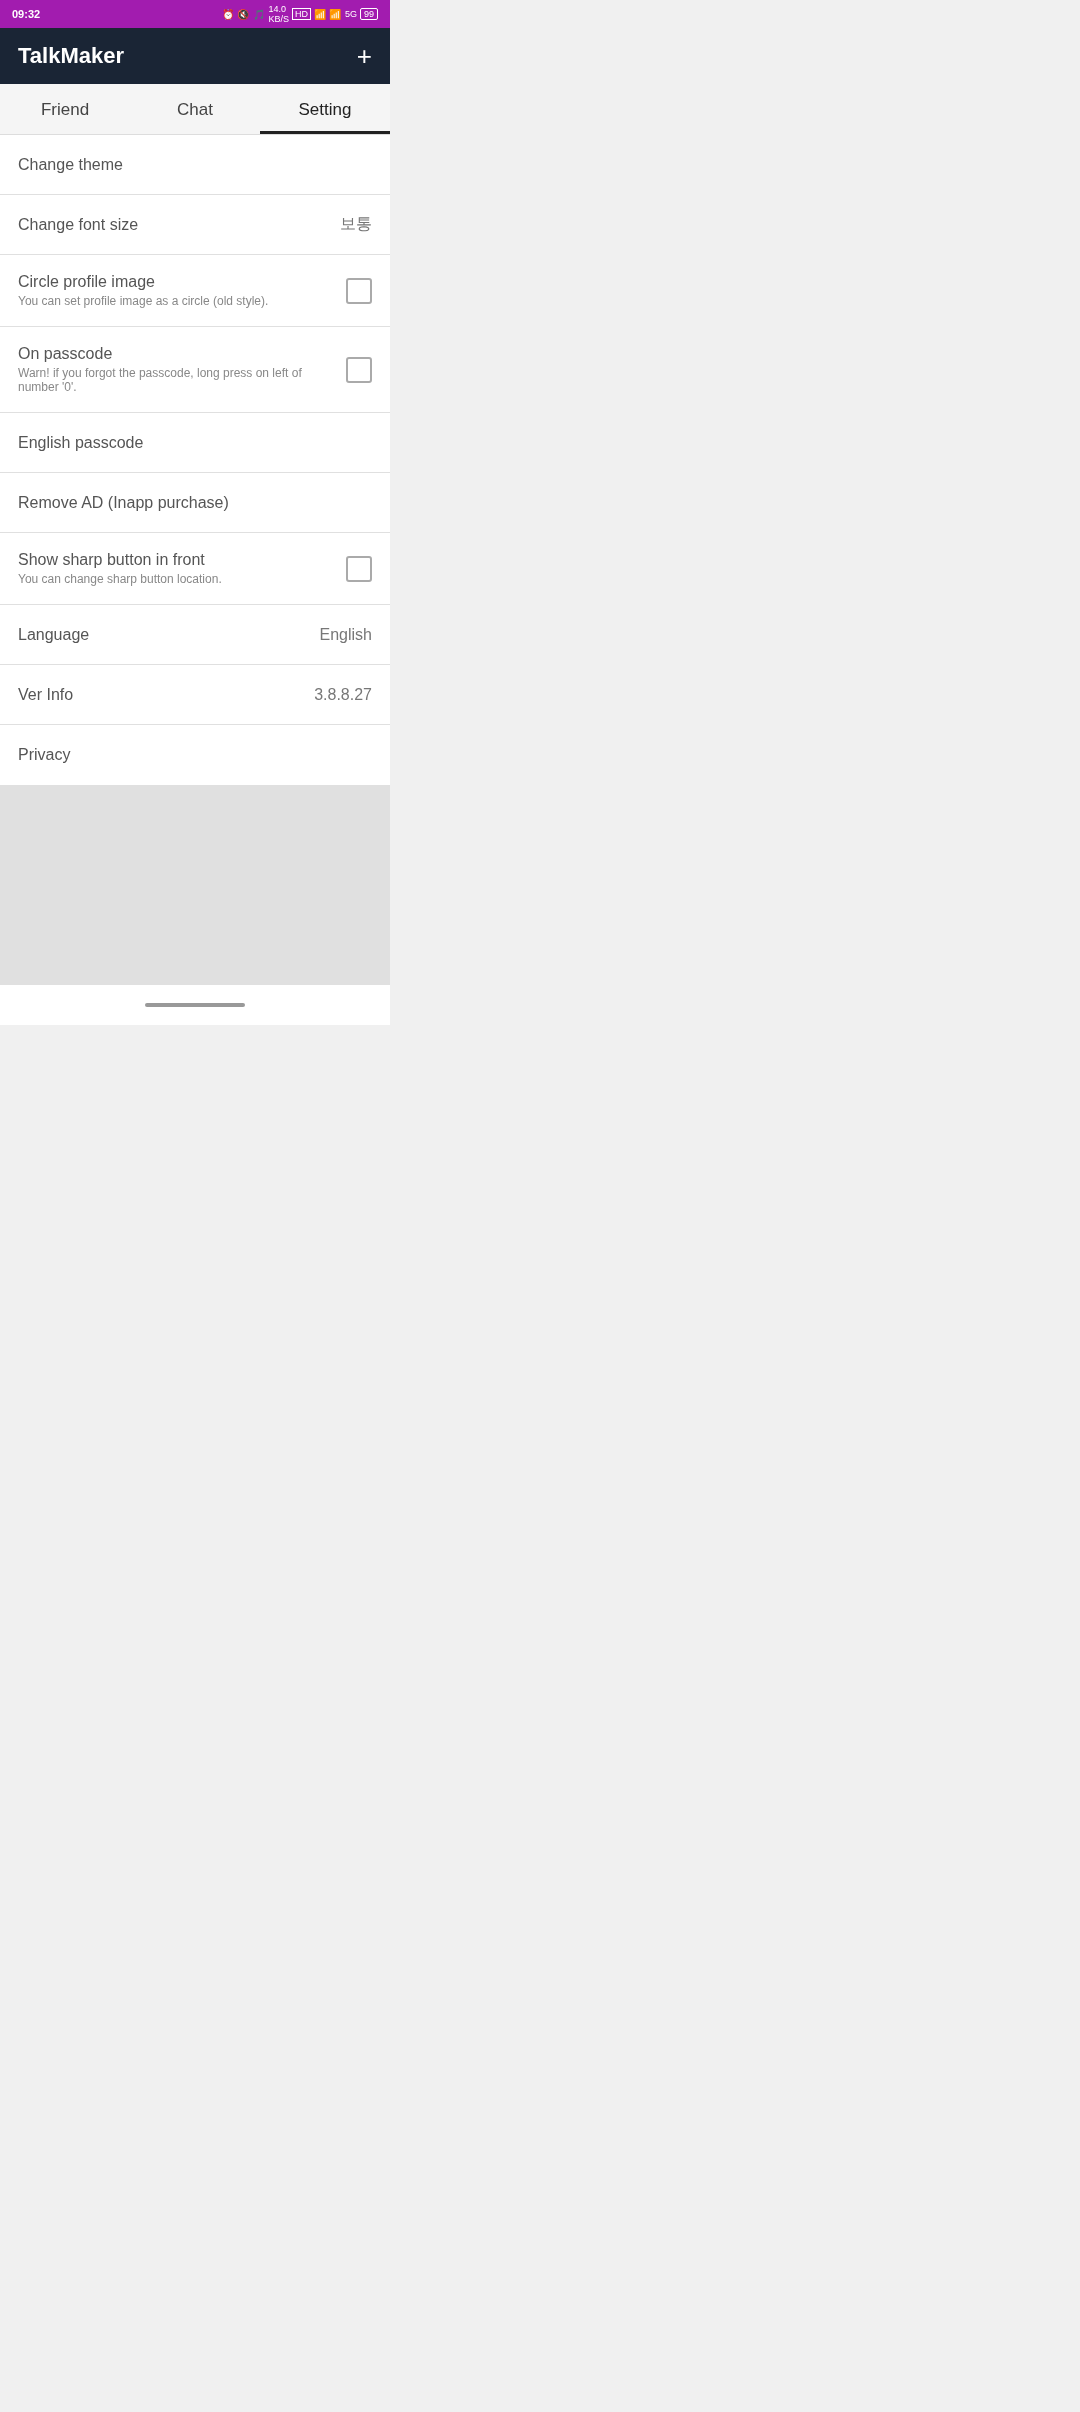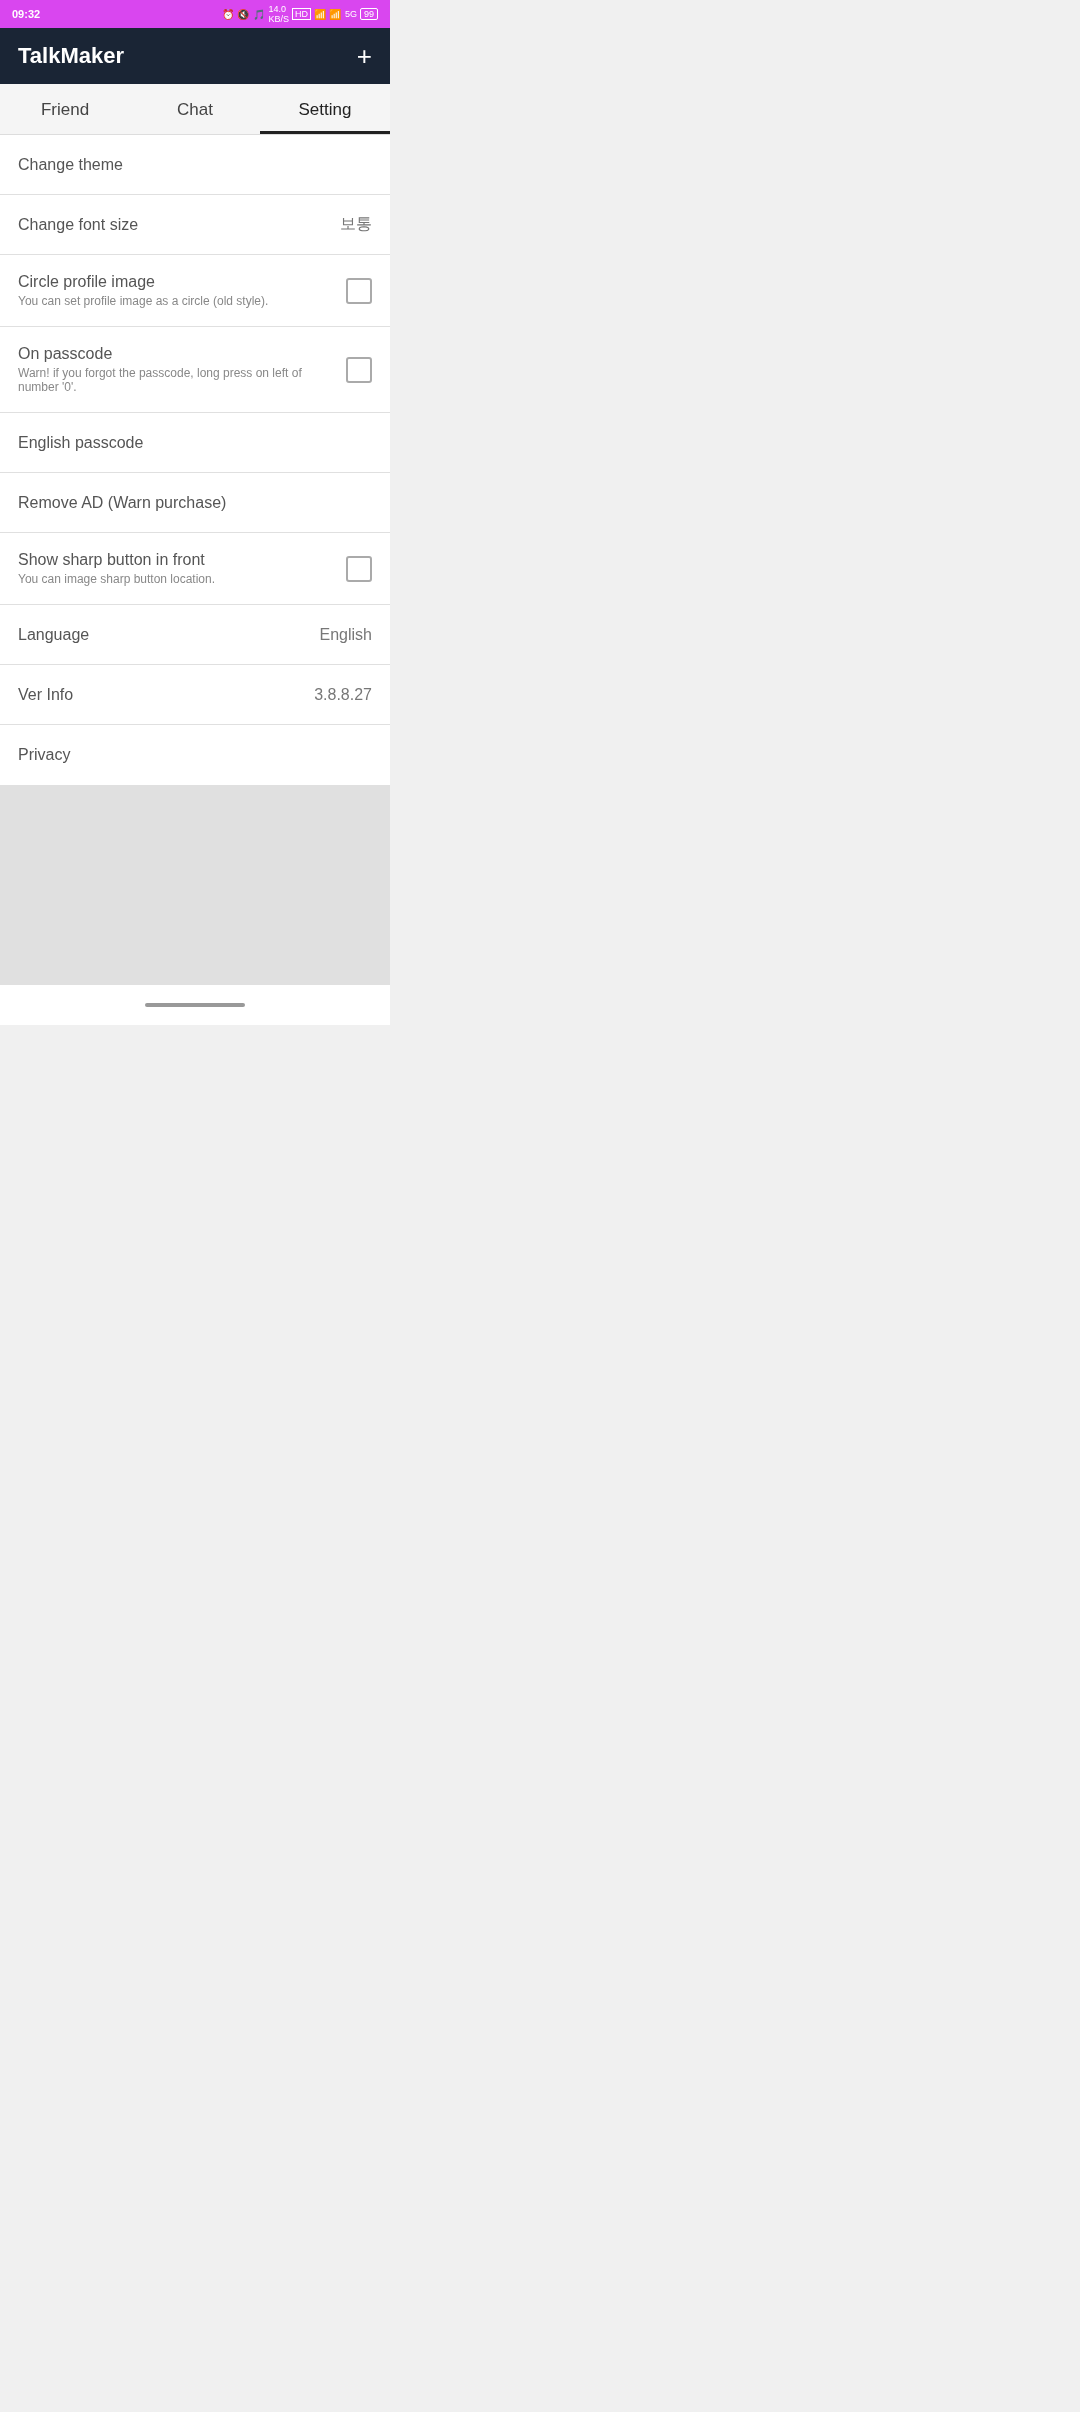--- a/index.html
+++ b/index.html
@@ -8,21 +8,21 @@
     body {
       width: 390px;
       min-height: 868px;
       background: #f0f0f0;
       font-family: 'Arial', sans-serif;
       overflow-x: hidden;
     }
 
     
     .status-bar {
-      background: #d946ef;
+      background: #a21caf;
       color: white;
       height: 28px;
       display: flex;
       align-items: center;
       justify-content: space-between;
       padding: 0 12px;
       font-size: 11px;
     }
     .status-left { font-weight: bold; }
     .status-right {
@@ -220,28 +220,28 @@
   </div>
 
   <div class="settings-item">
     <div class="settings-item-left">
       <span class="settings-item-title">English passcode</span>
     </div>
   </div>
 
   <div class="settings-item">
     <div class="settings-item-left">
-      <span class="settings-item-title">Remove AD (Warn purchase)</span>
+      <span class="settings-item-title">Remove AD (Inapp purchase)</span>
     </div>
   </div>
 
   <div class="settings-item">
     <div class="settings-item-left" style="flex:1;padding-right:10px;">
       <span class="settings-item-title">Show sharp button in front</span>
-      <span class="settings-item-subtitle">You can image sharp button location.</span>
+      <span class="settings-item-subtitle">You can change sharp button location.</span>
     </div>
     <div class="checkbox"></div>
   </div>
 
   <div class="settings-item">
     <div class="settings-item-left">
       <span class="settings-item-title">Language</span>
     </div>
     <div class="settings-item-right">English</div>
   </div>

